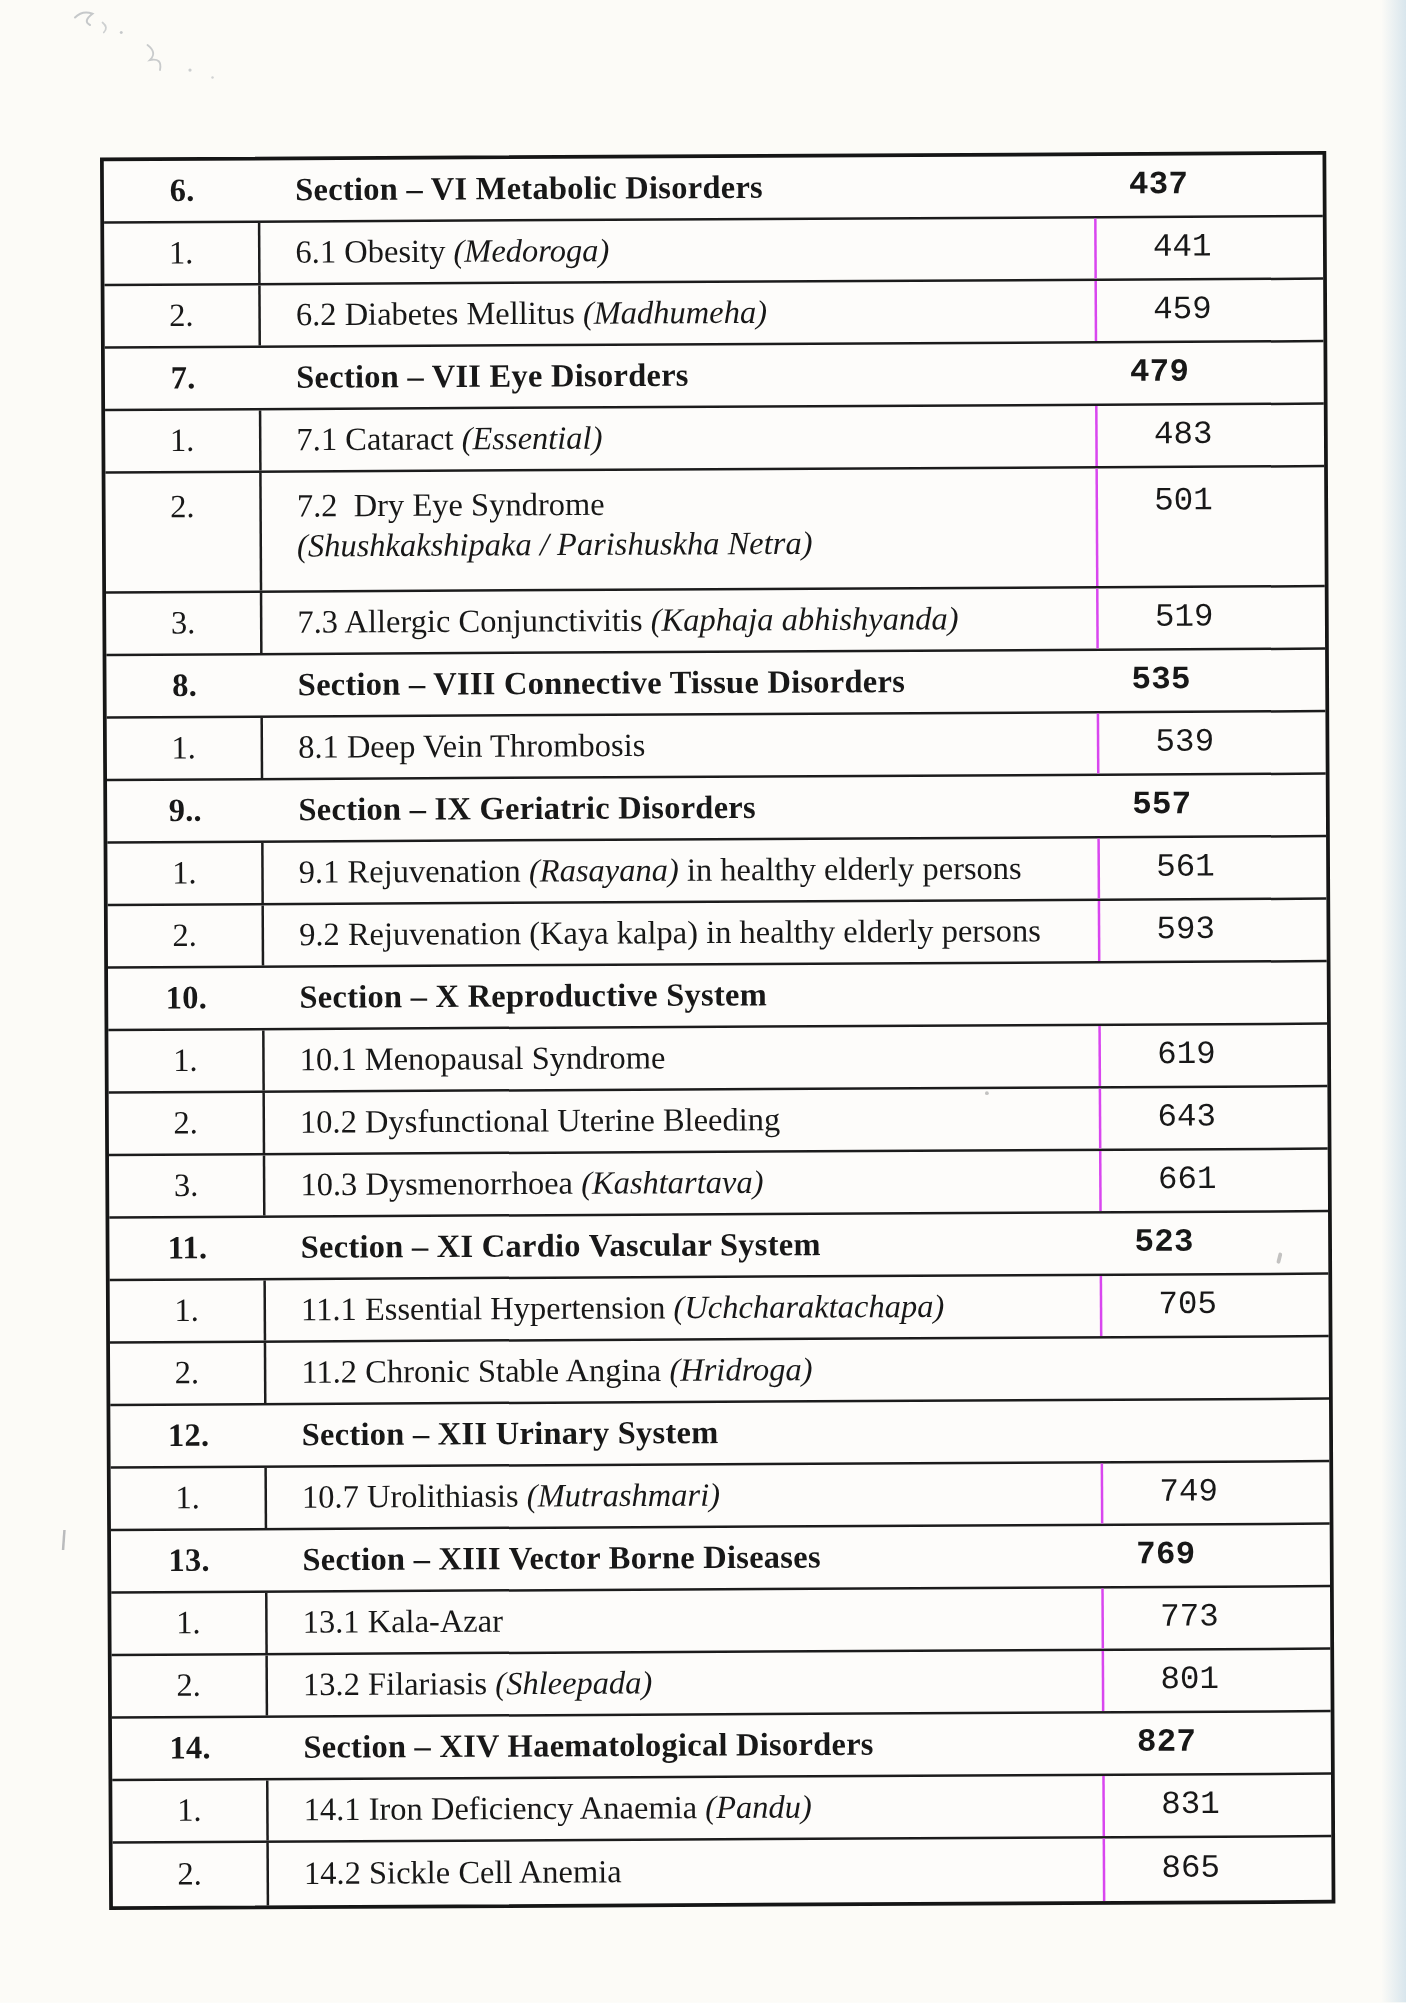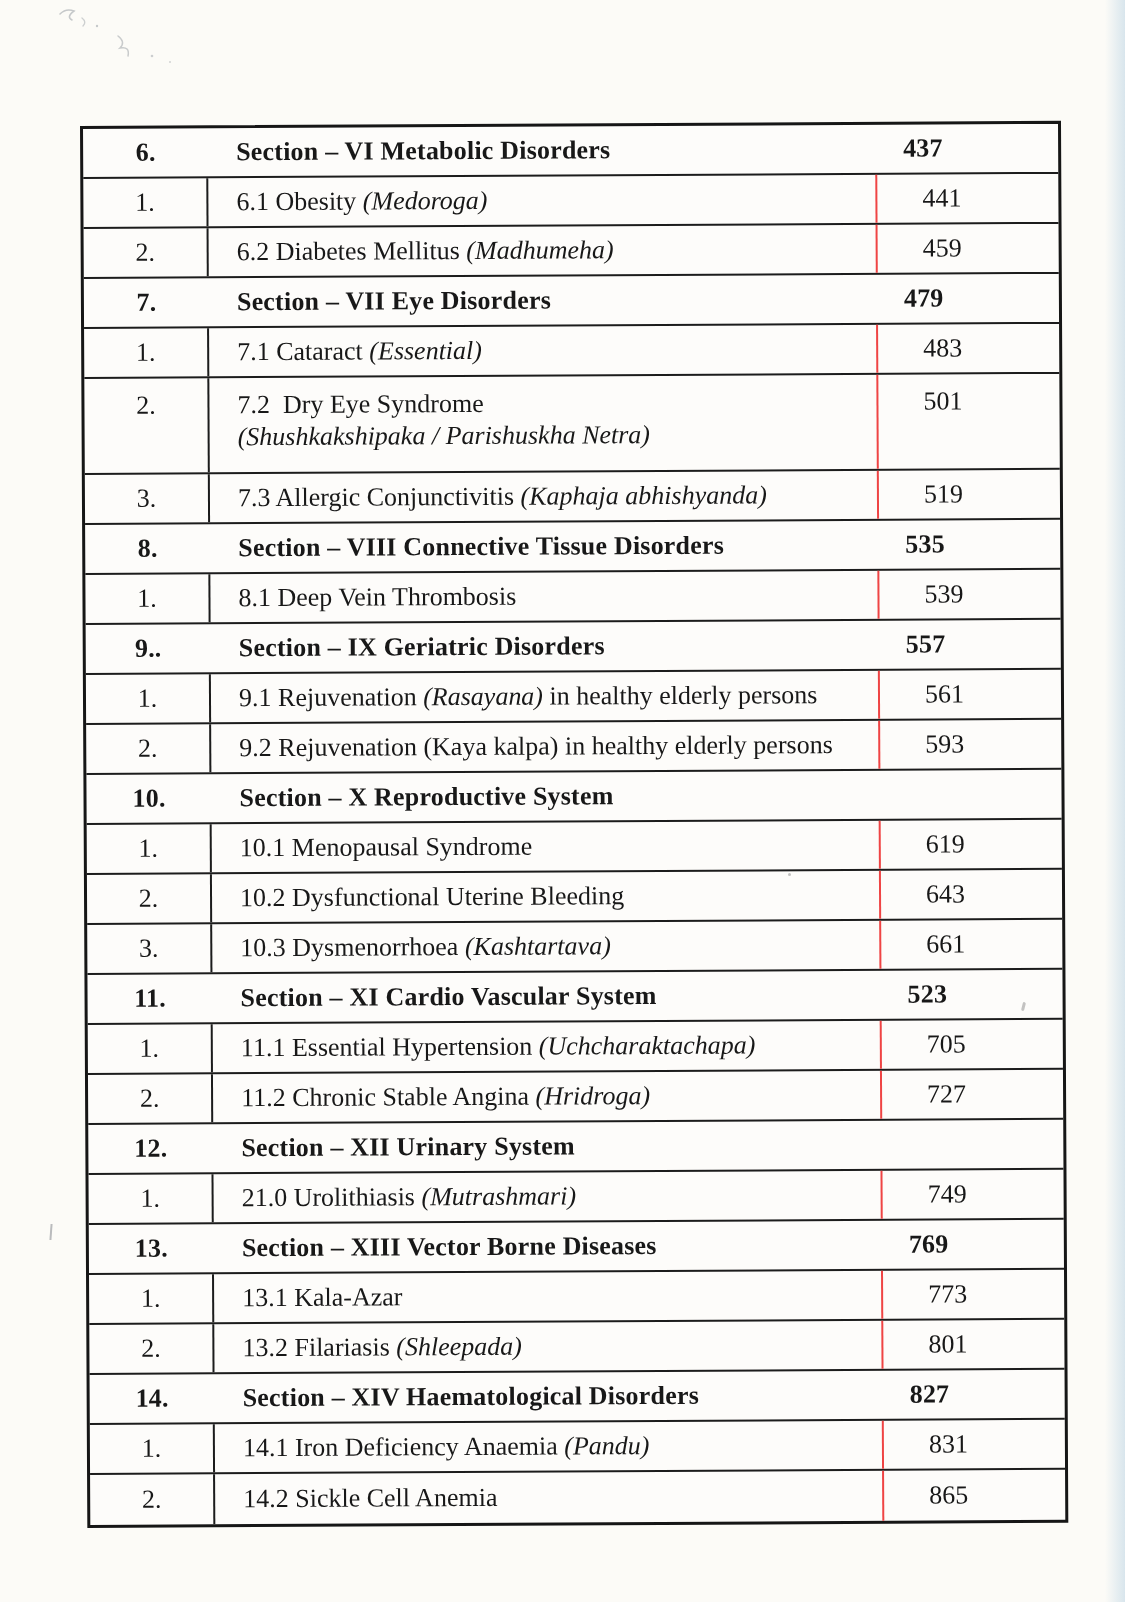--- a/index.html
+++ b/index.html
@@ -39,23 +39,23 @@
     font-size:26px;line-height:1.22;
   }
   .row:last-child{border-bottom:none;}
   .row.tall{height:96px;}
   .cell{display:flex;align-items:center;box-sizing:border-box;}
   .row.tall .cell{align-items:flex-start;padding-top:11px;}
   .cell-num{width:125px;flex:0 0 auto;justify-content:center;}
   .cell-title{flex:1 1 auto;padding-left:28px;padding-right:14px;display:block;
     display:flex;flex-wrap:wrap;align-content:center;}
   .row.tall .cell-title{align-content:flex-start;}
-  .cell-page{width:183px;flex:0 0 auto;justify-content:flex-start;padding-left:28px;}
+  .cell-page{width:183px;flex:0 0 auto;justify-content:flex-start;padding-left:28px;font-family:Liberation Mono, monospace;}
   .row.item .cell-num{border-right:2px solid #1c1c1c;}
-  .row.item .cell-page{border-left:2px solid #ef4444;padding-left:45px;}
+  .row.item .cell-page{border-left:2px solid #d946ef;padding-left:45px;}
   .row.section{font-weight:700;letter-spacing:.2px;}
   .it{font-style:italic;}
   .cell-title span{white-space:pre-wrap;}
 </style>
 </head>
 <body>
 
 <div class="page-edge-right"></div>
 <svg class="pencil-marks" width="140" height="70" viewBox="0 0 140 70">
   <path d="M8 10 q6 -6 14 -3 q-8 6 -2 9" stroke="#9aa0a6" stroke-width="1.6" fill="none" stroke-linecap="round"></path>
@@ -204,32 +204,31 @@
         <span class="it">(Uchcharaktachapa)</span>
       </div>
       <div class="cell cell-page">705</div>
     </div>
     <div class="row item">
       <div class="cell cell-num">2.</div>
       <div class="cell cell-title">
         <span>11.2 Chronic Stable Angina </span>
         <span class="it">(Hridroga)</span>
       </div>
-      <div class="cell cell-page">727</div>
     </div>
     <div class="row section">
       <div class="cell cell-num">12.</div>
       <div class="cell cell-title">
         <span>Section – XII Urinary System</span>
       </div>
     </div>
     <div class="row item">
       <div class="cell cell-num">1.</div>
       <div class="cell cell-title">
-        <span>21.0 Urolithiasis </span>
+        <span>10.7 Urolithiasis </span>
         <span class="it">(Mutrashmari)</span>
       </div>
       <div class="cell cell-page">749</div>
     </div>
     <div class="row section">
       <div class="cell cell-num">13.</div>
       <div class="cell cell-title">
         <span>Section – XIII Vector Borne Diseases</span>
       </div>
       <div class="cell cell-page">769</div>

